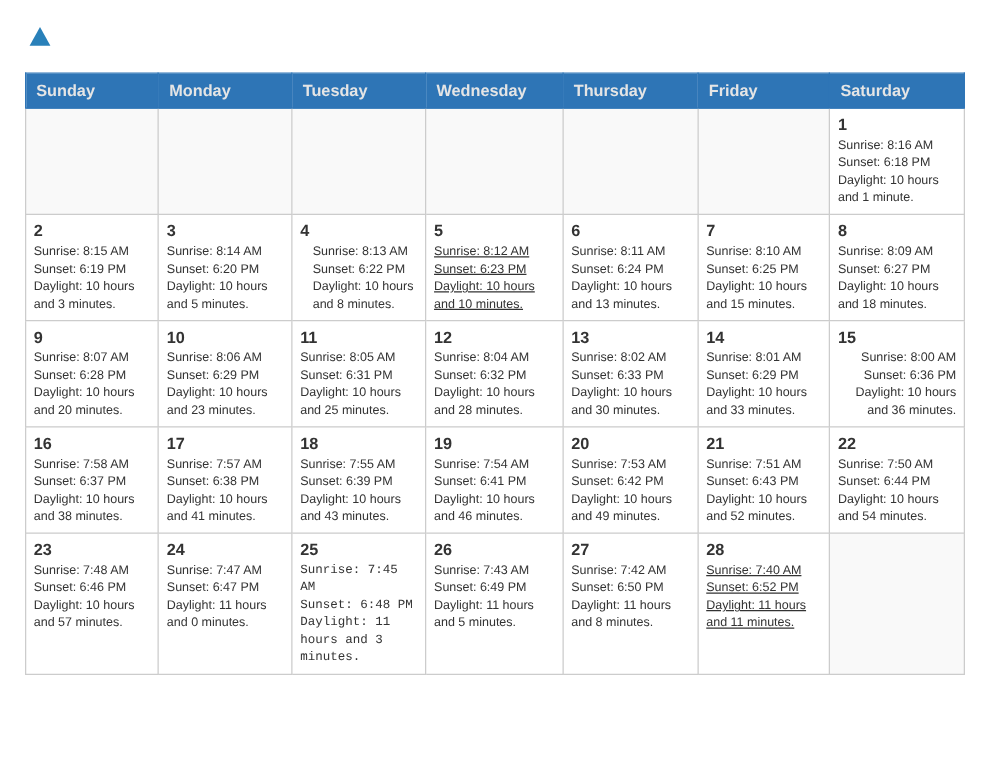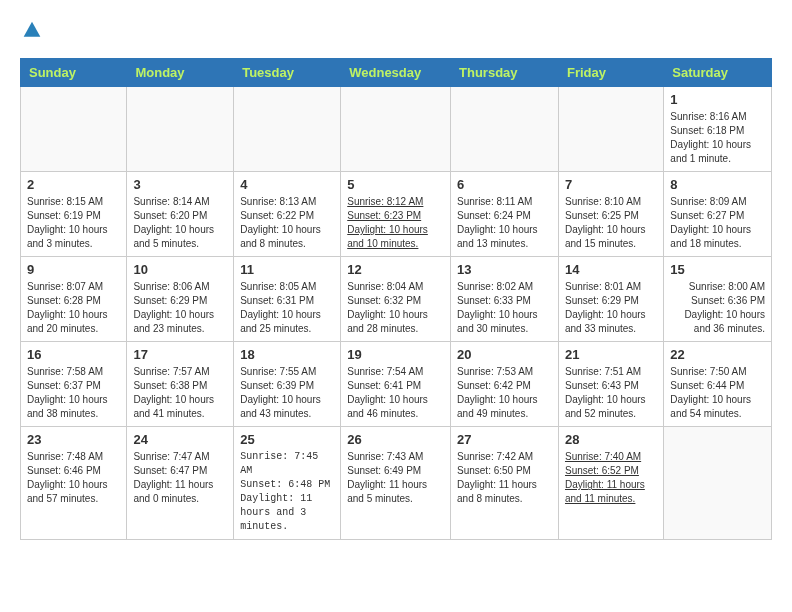--- a/index.html
+++ b/index.html
@@ -42,21 +42,21 @@
       font-size: 16px;
       color: #555;
     }
     .calendar {
       width: 100%;
       border-collapse: collapse;
       margin-top: 8px;
     }
     .calendar th {
       background-color: #2e75b6;
-      color: #bef264;
+      color: #e5e5e5;
       text-align: left;
       padding: 6px 8px;
       font-size: 13px;
       font-weight: bold;
       border: 1px solid #2e75b6;
     }
     .calendar td {
       border: 1px solid #ccc;
       vertical-align: top;
       padding: 5px 6px;
@@ -145,21 +145,21 @@
 Daylight: 10 hours and 3 minutes.</div>
         </td>
         <td>
           <span class="day-number">3</span>
           <div class="day-info" style="white-space: pre-line;">Sunrise: 8:14 AM
 Sunset: 6:20 PM
 Daylight: 10 hours and 5 minutes.</div>
         </td>
         <td>
           <span class="day-number">4</span>
-          <div class="day-info" style="white-space: pre-line;">Sunrise: 8:13 AM
+          <div class="day-info" style="white-space: pre-line; margin-left: 10px;">Sunrise: 8:13 AM
 Sunset: 6:22 PM
 Daylight: 10 hours and 8 minutes.</div>
         </td>
         <td>
           <span class="day-number">5</span>
           <div class="day-info" style="white-space: pre-line; text-decoration: underline;">Sunrise: 8:12 AM
 Sunset: 6:23 PM
 Daylight: 10 hours and 10 minutes.</div>
         </td>
         <td>

